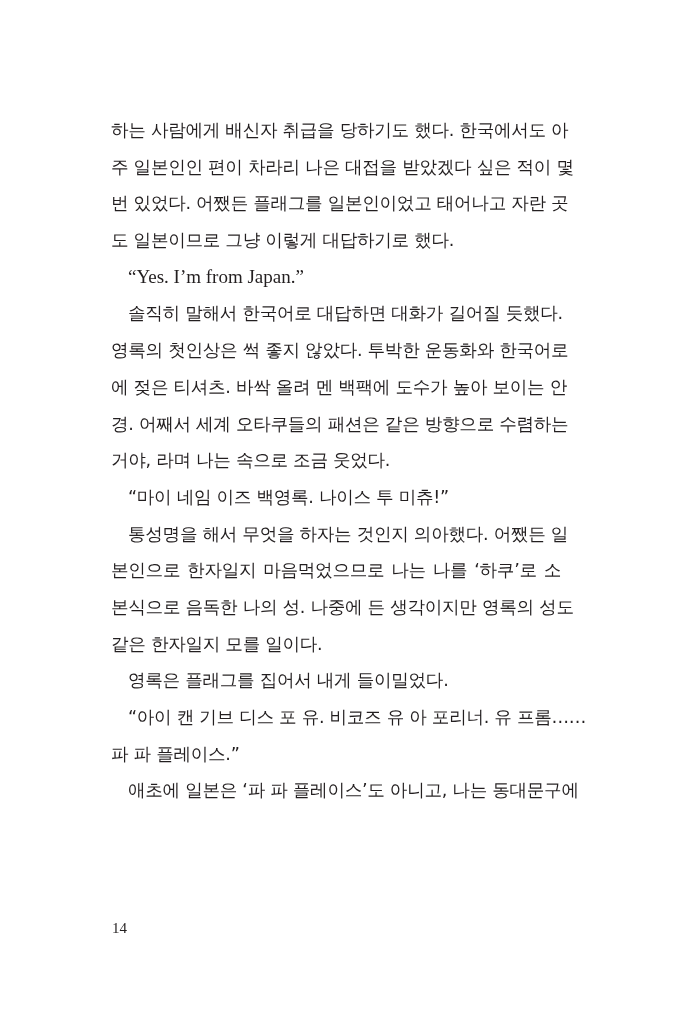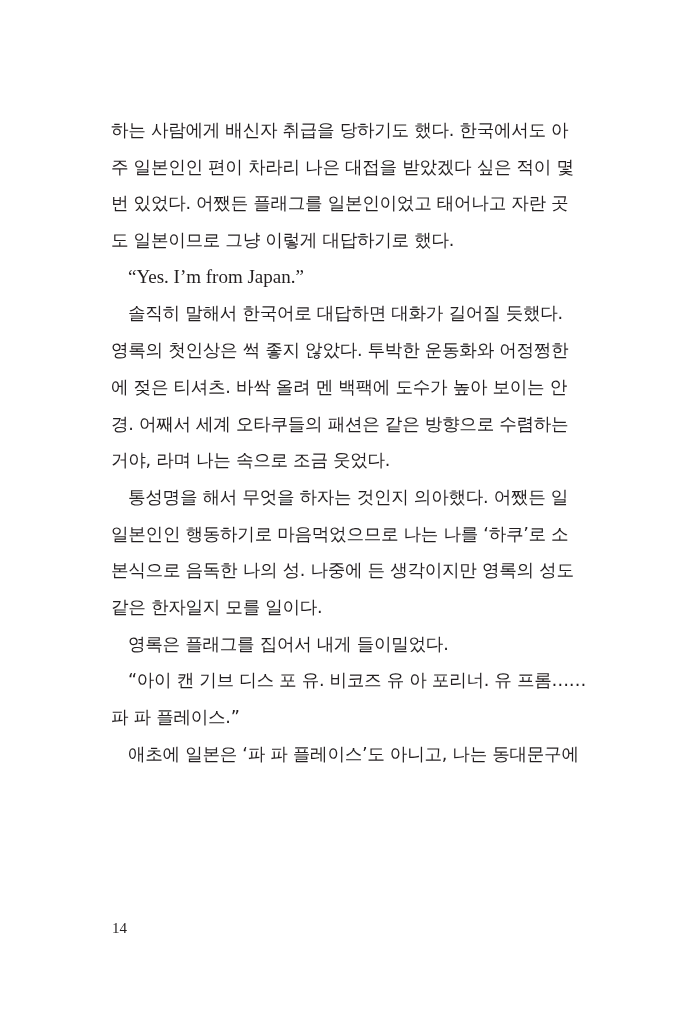--- a/index.html
+++ b/index.html
@@ -62,26 +62,27 @@
 <body>
 
 <div class="page">
   <div class="text-block">
     <div class="line">하는 사람에게 배신자 취급을 당하기도 했다. 한국에서도 아</div>
     <div class="line">주 일본인인 편이 차라리 나은 대접을 받았겠다 싶은 적이 몇</div>
     <div class="line">번 있었다. 어쨌든 플래그를 일본인이었고 태어나고 자란 곳</div>
     <div class="line last">도 일본이므로 그냥 이렇게 대답하기로 했다.</div>
     <div class="line indent last latin">“Yes. I’m from Japan.”</div>
     <div class="line indent">솔직히 말해서 한국어로 대답하면 대화가 길어질 듯했다.</div>
-    <div class="line">영록의 첫인상은 썩 좋지 않았다. 투박한 운동화와 어정쩡한</div>
+    <div class="line">영록의 첫인상은 썩 좋지 않았다. 투박한 운동화와 한국어로</div>
     <div class="line">에 젖은 티셔츠. 바싹 올려 멘 백팩에 도수가 높아 보이는 안</div>
     <div class="line">경. 어째서 세계 오타쿠들의 패션은 같은 방향으로 수렴하는</div>
     <div class="line last">거야, 라며 나는 속으로 조금 웃었다.</div>
+    <div class="line indent last">“마이 네임 이즈 백영록. 나이스 투 미츄!”</div>
     <div class="line indent">통성명을 해서 무엇을 하자는 것인지 의아했다. 어쨌든 일</div>
-    <div class="line">일본인인 행동하기로 마음먹었으므로 나는 나를 ‘하쿠’로 소</div>
+    <div class="line">본인으로 한자일지 마음먹었으므로 나는 나를 ‘하쿠’로 소</div>
     <div class="line">본식으로 음독한 나의 성. 나중에 든 생각이지만 영록의 성도</div>
     <div class="line last">같은 한자일지 모를 일이다.</div>
     <div class="line indent last">영록은 플래그를 집어서 내게 들이밀었다.</div>
     <div class="line indent">“아이 캔 기브 디스 포 유. 비코즈 유 아 포리너. 유 프롬……</div>
     <div class="line last">파 파 플레이스.”</div>
     <div class="line indent">애초에 일본은 ‘파 파 플레이스’도 아니고, 나는 동대문구에</div>
   </div>
   <div class="page-number">14</div>
 </div>
 

